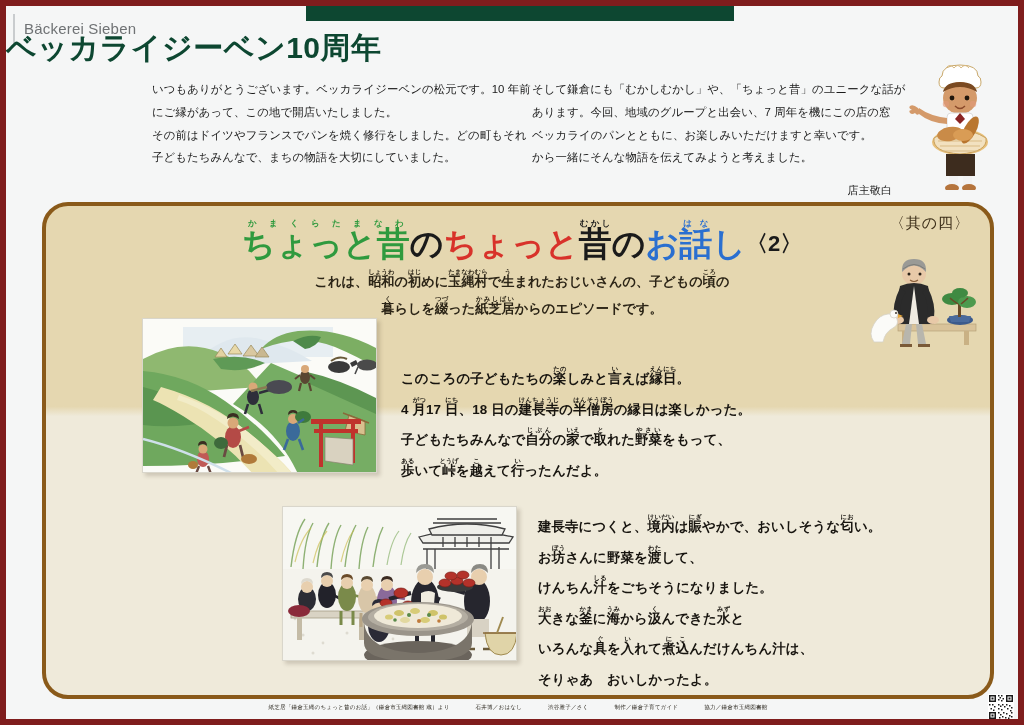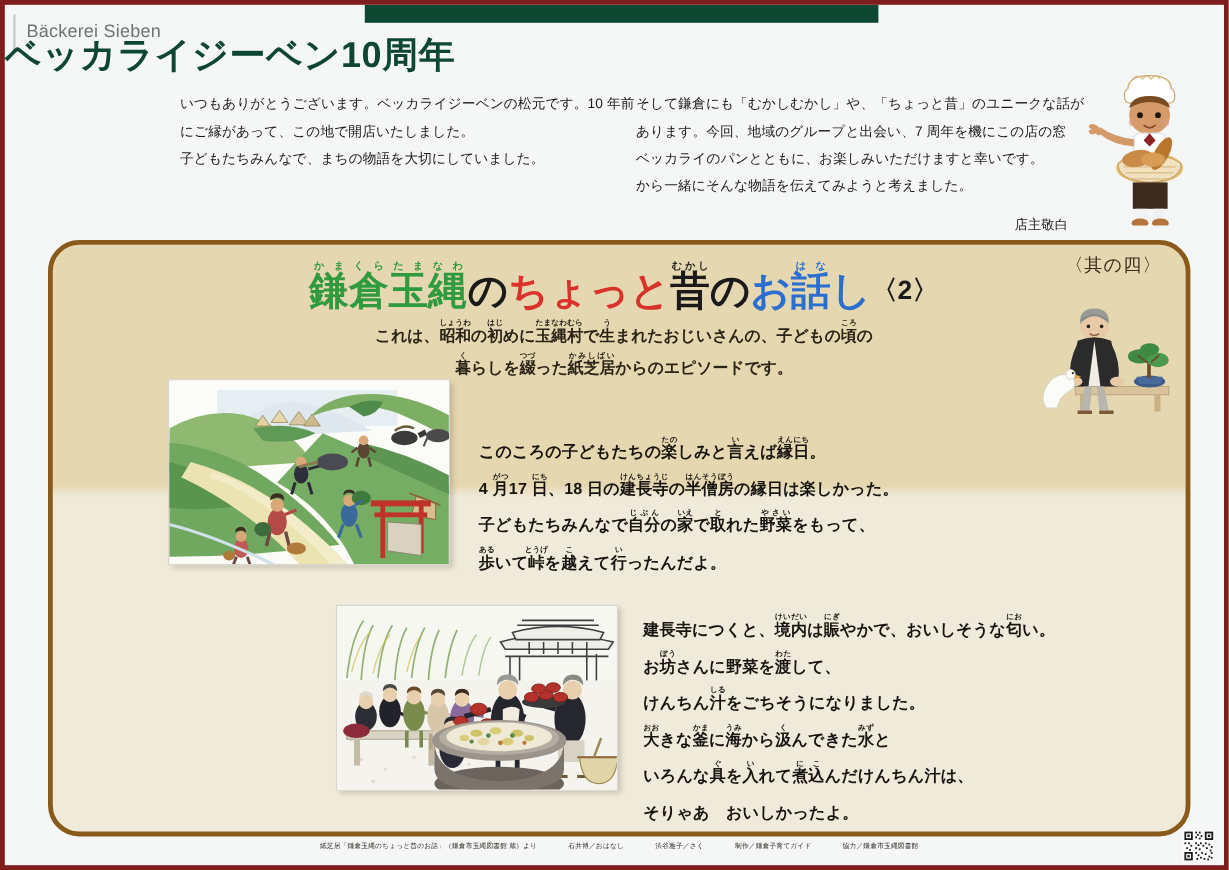--- a/index.html
+++ b/index.html
@@ -6,21 +6,21 @@
   html, body {
     width: 1024px; height: 725px;
     background: #b9bcbe;
     font-family: "Liberation Sans", "DejaVu Sans", sans-serif;
     overflow: hidden;
   }
   #page {
     position: relative;
     width: 1024px; height: 725px;
     background: #f5f6f6;
-    border: 4px solid #7f1d1d;
+    border: 6px solid #7f1d1d;
     overflow: hidden;
   }
 
   
   .green-bar {
     position: absolute;
     left: 300px; top: 0;
     width: 428px; height: 15px;
     background: #0d4731;
   }
@@ -151,20 +151,21 @@
 <div id="page">
 
   <div class="green-bar"></div>
   <div class="left-rule"></div>
   <div class="brand">Bäckerei Sieben</div>
   <div class="headline">ベッカライジーベン10周年</div>
 
   <div class="greet greet-left">
     <p>いつもありがとうございます。ベッカライジーベンの松元です。10 年前</p>
     <p>にご縁があって、この地で開店いたしました。</p>
+    <p>その前はドイツやフランスでパンを焼く修行をしました。どの町もそれ</p>
     <p>子どもたちみんなで、まちの物語を大切にしていました。</p>
   </div>
 
   <div class="greet greet-right">
     <p>そして鎌倉にも「むかしむかし」や、「ちょっと昔」のユニークな話が</p>
     <p>あります。今回、地域のグループと出会い、7 周年を機にこの店の窓</p>
     <p>ベッカライのパンとともに、お楽しみいただけますと幸いです。</p>
     <p>から一緒にそんな物語を伝えてみようと考えました。</p>
     <p class="sig">店主敬白</p>
   </div>
@@ -196,21 +197,21 @@
       <ellipse cx="46" cy="130" rx="7" ry="4" fill="#b5743c"></ellipse>
       <ellipse cx="63" cy="130" rx="7" ry="4" fill="#b5743c"></ellipse>
     </g>
   </svg>
 
   <div class="panel">
 
     <div class="kino">〈其の四〉</div>
 
     <div class="ptitle">
-      <ruby class="c-green"><span>鎌倉玉縄</span><rt>かまくらたまなわ</rt></ruby><span class="c-dark">の</span><span class="c-red">ちょっと</span><ruby class="c-dark"><span>昔</span><rt>むかし</rt></ruby><span class="c-dark">の</span><span class="c-blue">お</span><ruby class="c-blue"><span>話</span><rt>はな</rt></ruby><span class="c-blue">し</span><span class="kakko">〈2〉</span>
+      <ruby class="c-green"><span>ちょっと昔</span><rt>かまくらたまなわ</rt></ruby><span class="c-dark">の</span><span class="c-red">ちょっと</span><ruby class="c-dark"><span>昔</span><rt>むかし</rt></ruby><span class="c-dark">の</span><span class="c-blue">お</span><ruby class="c-blue"><span>話</span><rt>はな</rt></ruby><span class="c-blue">し</span><span class="kakko">〈2〉</span>
     </div>
 
     <div class="psub">
       <div><span>これは、</span><ruby><span>昭和</span><rt>しょうわ</rt></ruby><span>の</span><ruby><span>初</span><rt>はじ</rt></ruby><span>めに</span><ruby><span>玉縄村</span><rt>たまなわむら</rt></ruby><span>で</span><ruby><span>生</span><rt>う</rt></ruby><span>まれたおじいさんの、子どもの</span><ruby><span>頃</span><rt>ころ</rt></ruby><span>の</span></div>
       <div><ruby><span>暮</span><rt>く</rt></ruby><span>らしを</span><ruby><span>綴</span><rt>つづ</rt></ruby><span>った</span><ruby><span>紙芝居</span><rt>かみしばい</rt></ruby><span>からのエピソードです。</span></div>
     </div>
 
     <svg class="ojii" viewBox="0 0 160 96">
       <rect x="62" y="72" width="78" height="7" fill="#d9c39a" stroke="#b09a72" stroke-width=".6"></rect>
       <rect x="66" y="79" width="5" height="14" fill="#c9b184"></rect>

